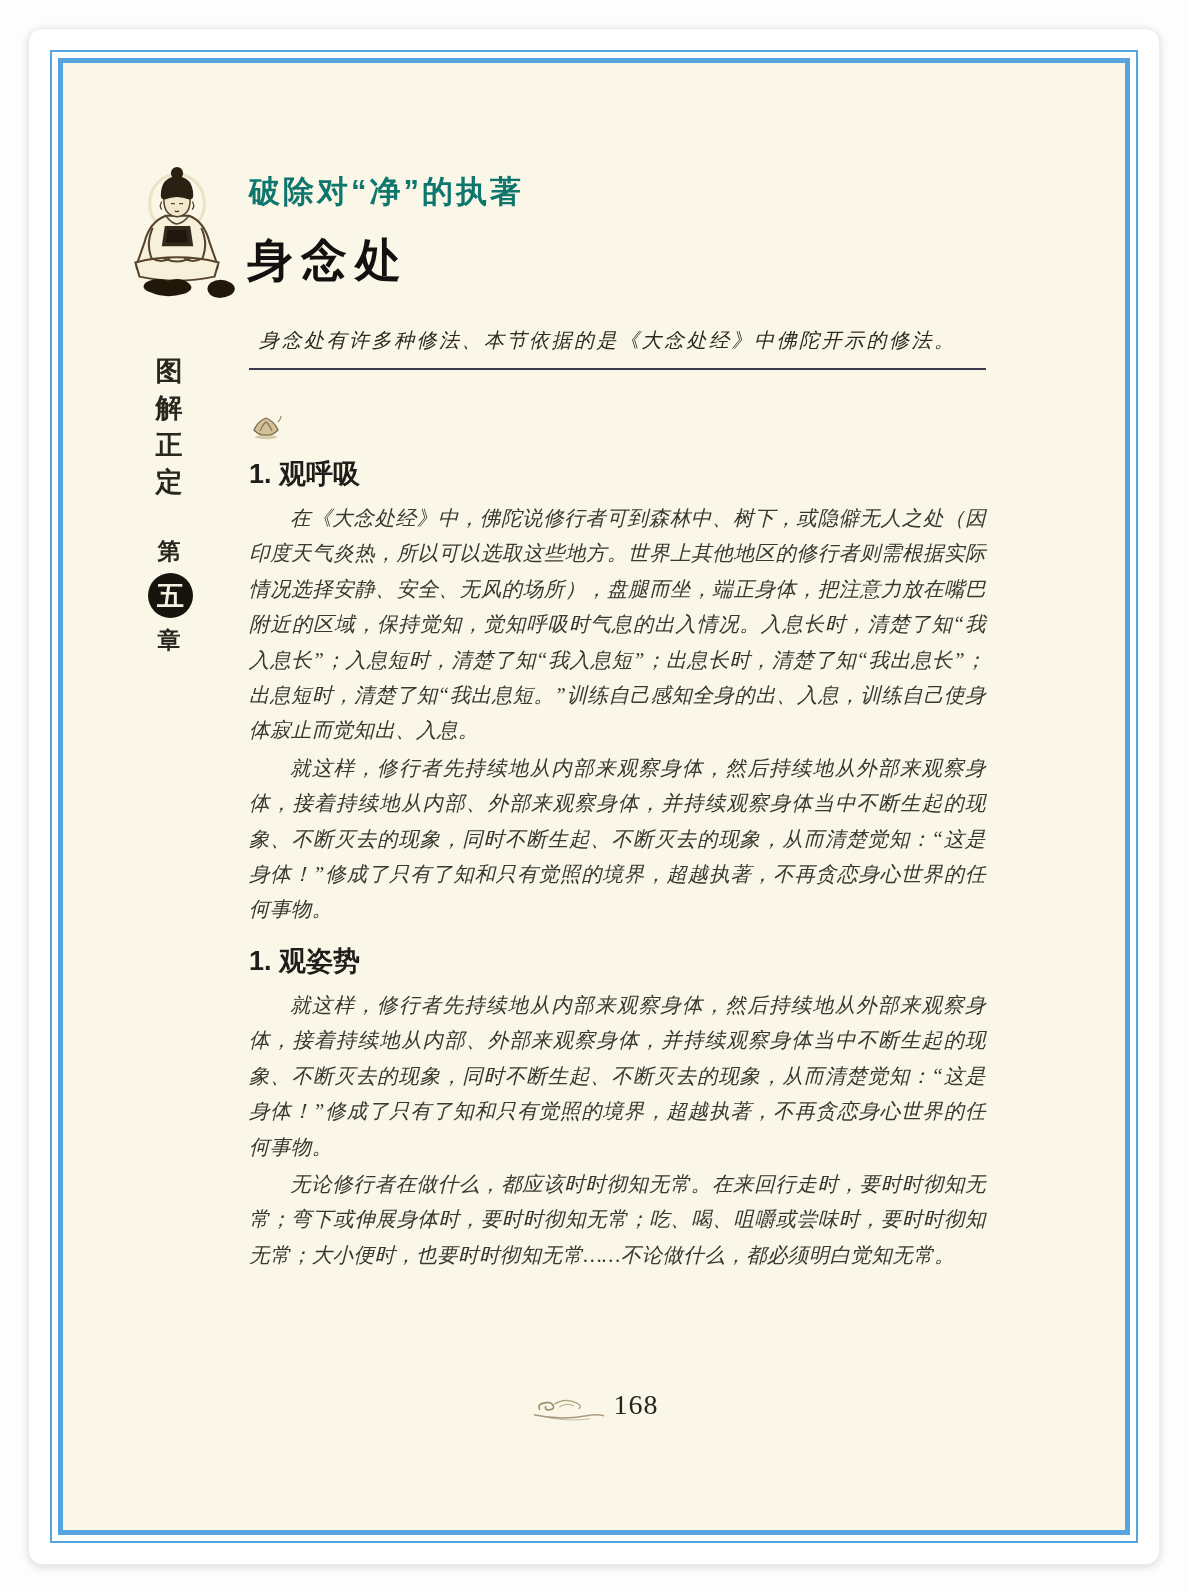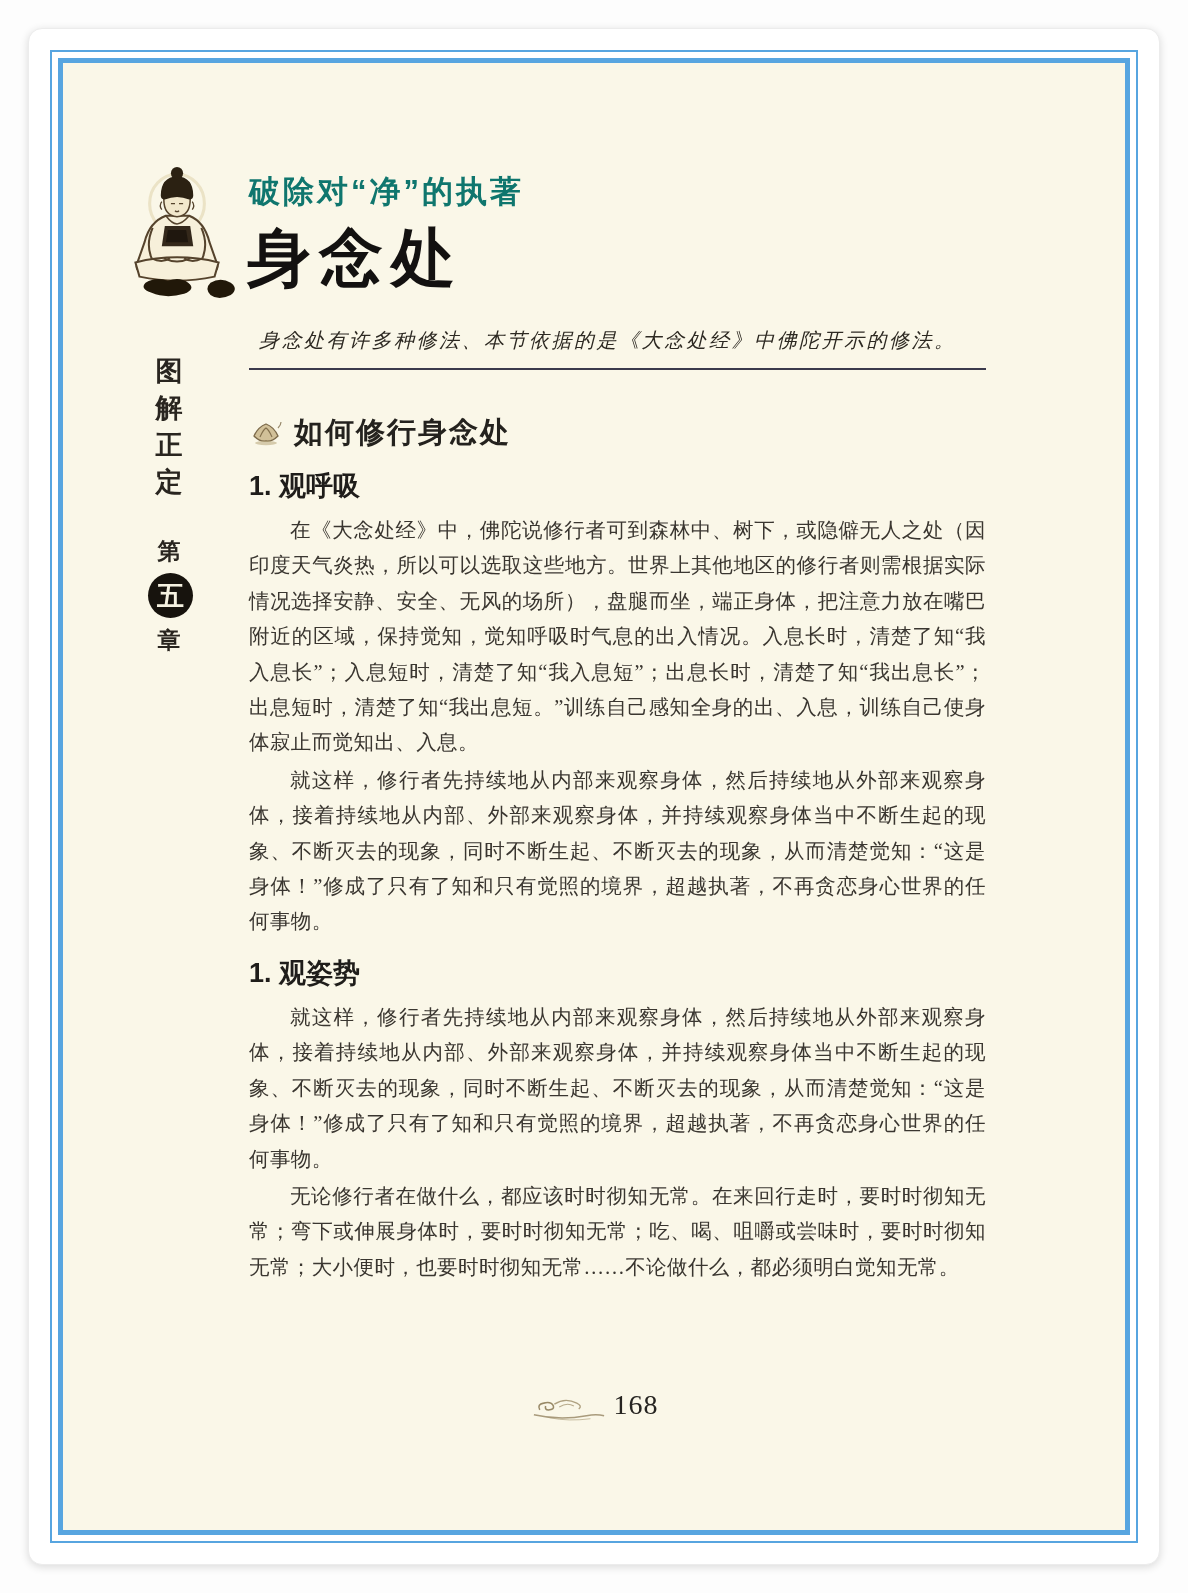--- a/index.html
+++ b/index.html
@@ -40,23 +40,23 @@
     width: 142px; height: 142px;
   }
   .subtitle {
     position: absolute; left: 186px; top: 108px;
     font-family: "Liberation Sans", sans-serif;
     font-weight: bold; font-size: 31px;
     letter-spacing: 3px; color: #0f766e;
     white-space: nowrap;
   }
   .title {
-    position: absolute; left: 184px; top: 152px;
-    font-family: "Liberation Serif", serif;
-    font-weight: bold; font-size: 64px;
+    position: absolute; left: 184px; top: 167px;
+    font-family: "Liberation Serif", serif;
+    font-weight: bold; font-size: 46px;
     letter-spacing: 8px; color: #131110;
     white-space: nowrap;
   }
   .intro {
     position: absolute; left: 190px; top: 264px;
     font-style: italic; font-size: 20px;
     letter-spacing: 2.5px; color: #2d2922;
     white-space: nowrap;
     margin-left: 6px;
   }
@@ -103,21 +103,21 @@
   .lotus { width: 34px; height: 28px; flex: 0 0 auto; }
   .subhead {
     font-family: "Liberation Sans", sans-serif;
     font-weight: bold; font-size: 27px; color: #1f1d1a;
     margin: 15px 0 9px 0;
   }
   .para {
     font-size: 20.5px; line-height: 35.4px;
     letter-spacing: 0.4px;
     text-align: justify; text-indent: 2em;
-    color: #3a3630; margin: 0 0 2px 0;
+    color: #3a3630; margin: 0 0 2px 0; font-style: italic;
   }
   
   .footer {
     position: absolute; left: 0; top: 1326px; width: 100%;
     display: flex; align-items: flex-end; justify-content: center;
   }
   .flourish { width: 78px; height: 30px; margin-right: 6px; margin-bottom: -2px; }
   .page-number {
     font-family: "Liberation Serif", serif;
     font-size: 28px; color: #262421; letter-spacing: 1px;
@@ -182,21 +182,20 @@
 
     <div class="main">
 
       <div class="section-heading">
         <svg class="lotus" viewBox="0 0 34 28" xmlns="http://www.w3.org/2000/svg">
           <path d="M5 17 Q9 8 17 5 Q25 8 29 17 Q23 23 17 22 Q11 23 5 17 Z" fill="#cdbb90" stroke="#6e5a38" stroke-width="1.3" opacity="0.9"></path>
           <path d="M11 18 Q14 11 17 9 Q20 11 23 18" fill="none" stroke="#6e5a38" stroke-width="1.1" opacity="0.8"></path>
           <path d="M29 9 q3 -3 3 -6" fill="none" stroke="#6e5a38" stroke-width="1.2" opacity="0.7"></path>
           <ellipse cx="17" cy="24" rx="11" ry="2.2" fill="#b7a578" opacity="0.55"></ellipse>
         </svg>
-        <span>如何修行身念处</span>
       </div>
 
       <div class="subhead">1. 观呼吸</div>
       <p class="para">在《大念处经》中，佛陀说修行者可到森林中、树下，或隐僻无人之处（因印度天气炎热，所以可以选取这些地方。世界上其他地区的修行者则需根据实际情况选择安静、安全、无风的场所），盘腿而坐，端正身体，把注意力放在嘴巴附近的区域，保持觉知，觉知呼吸时气息的出入情况。入息长时，清楚了知“我入息长”；入息短时，清楚了知“我入息短”；出息长时，清楚了知“我出息长”；出息短时，清楚了知“我出息短。”训练自己感知全身的出、入息，训练自己使身体寂止而觉知出、入息。</p>
       <p class="para">就这样，修行者先持续地从内部来观察身体，然后持续地从外部来观察身体，接着持续地从内部、外部来观察身体，并持续观察身体当中不断生起的现象、不断灭去的现象，同时不断生起、不断灭去的现象，从而清楚觉知：“这是身体！”修成了只有了知和只有觉照的境界，超越执著，不再贪恋身心世界的任何事物。</p>
 
       <div class="subhead">1. 观姿势</div>
       <p class="para">就这样，修行者先持续地从内部来观察身体，然后持续地从外部来观察身体，接着持续地从内部、外部来观察身体，并持续观察身体当中不断生起的现象、不断灭去的现象，同时不断生起、不断灭去的现象，从而清楚觉知：“这是身体！”修成了只有了知和只有觉照的境界，超越执著，不再贪恋身心世界的任何事物。</p>
 
       <p class="para">无论修行者在做什么，都应该时时彻知无常。在来回行走时，要时时彻知无常；弯下或伸展身体时，要时时彻知无常；吃、喝、咀嚼或尝味时，要时时彻知无常；大小便时，也要时时彻知无常……不论做什么，都必须明白觉知无常。</p>

